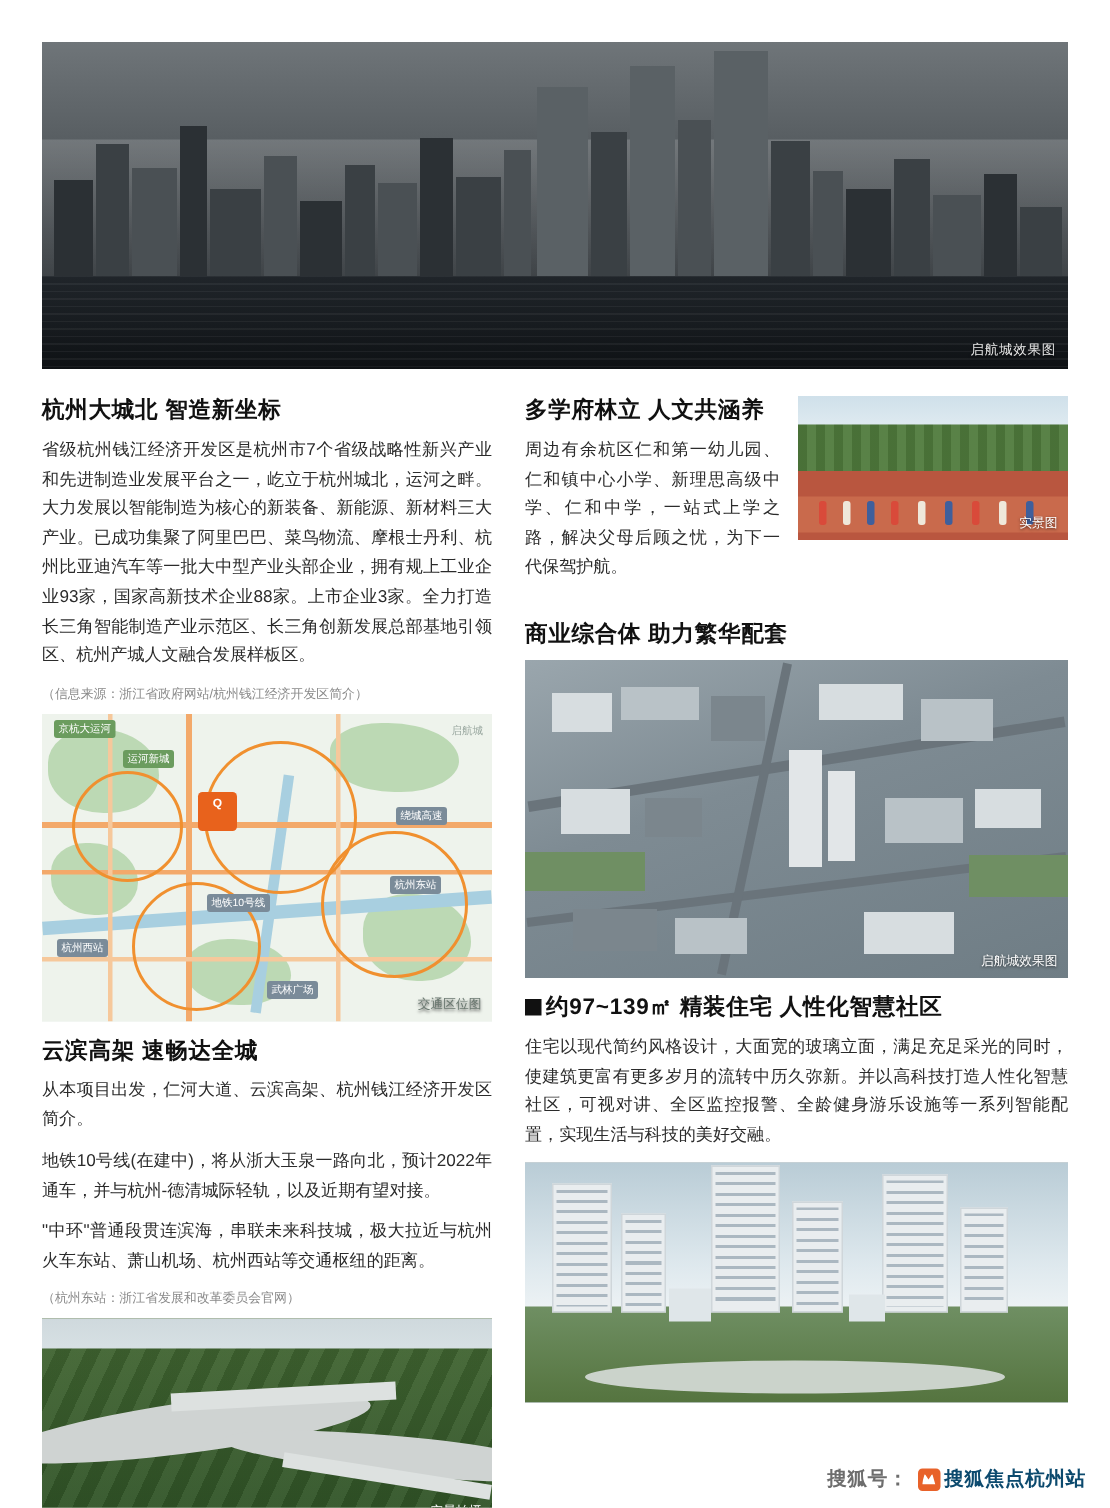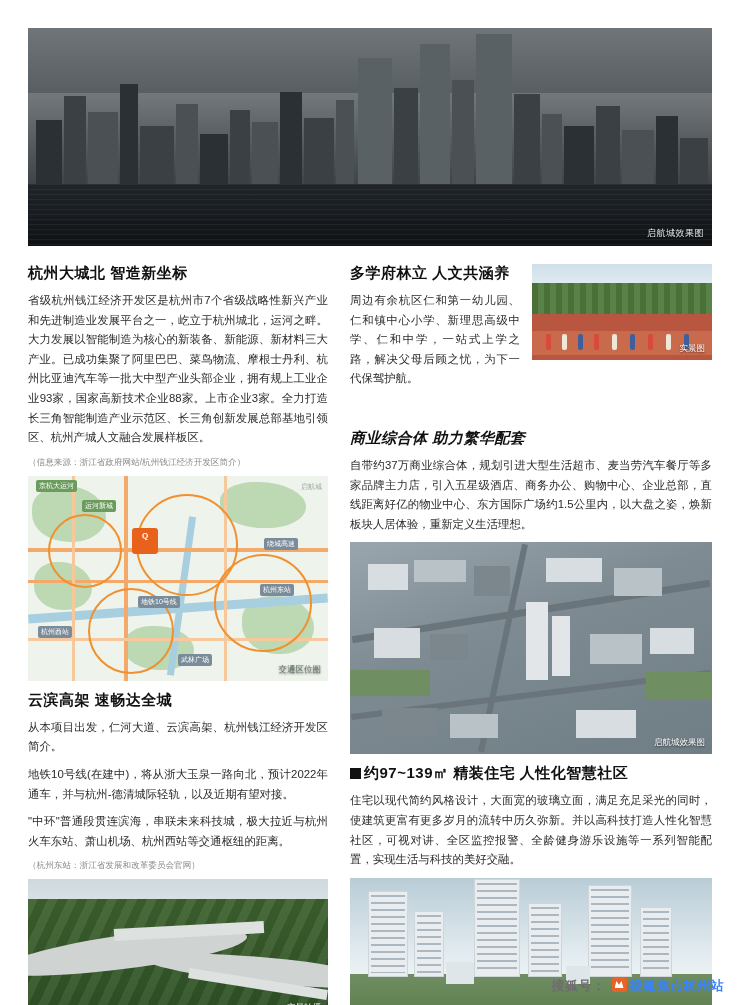--- a/index.html
+++ b/index.html
@@ -163,22 +163,22 @@
   .wm {
     position: absolute;
     right: 16px; bottom: 10px;
     display: flex; align-items: center; gap: 6px;
     color: #6d6d6d;
     font-size: 13px;
     font-weight: bold;
     letter-spacing: .5px;
   }
   .wm .badge {
-    display:inline-flex; align-items:flex-start; gap:3px;
-    color:#3b82f6;
+    display:inline-flex; align-items:center; gap:3px;
+    color:#0c4a6e;
   }
   .wm .fox {
     display:inline-block; width:15px; height:15px; border-radius:3px;
     background:#e8622a;
     position:relative;
   }
   .wm .fox::after{
     content:""; position:absolute; left:3px; top:4px; width:9px; height:7px;
     background:#fff; clip-path: polygon(0 100%, 22% 0, 50% 55%, 78% 0, 100% 100%);
   }
@@ -303,22 +303,21 @@
           <div class="kid" style="left:116px; background:#d94a3a;"></div>
           <div class="kid" style="left:134px; background:#efe8da;"></div>
           <div class="kid" style="left:152px; background:#3f5f9c;"></div>
           <div class="cap">实景图</div>
         </div>
 
         <h2 class="sec">多学府林立 人文共涵养</h2>
         <p class="body">周边有余杭区仁和第一幼儿园、仁和镇中心小学、新理思高级中学、仁和中学，一站式上学之路，解决父母后顾之忧，为下一代保驾护航。</p>
       </div>
 
-      <h2 class="sec" style="margin-top:32px;font-style:italic;">商业综合体 助力繁华配套</h2>
-      <p class="body">自带约37万商业综合体，规划引进大型生活超市、麦当劳汽车餐厅等多家品牌主力店，引入五星级酒店、商务办公、购物中心、企业总部，直线距离好亿的物业中心、东方国际广场约1.5公里内，以大盘之姿，焕新板块人居体验，重新定义生活理想。</p>
+      <h2 class="sec" style="margin-top:16px;">商业综合体 助力繁华配套</h2>
 
       <div class="fig fig-aerial">
         <div class="aer-base"></div>
         <div class="rd" style="left:0;   top:66px;  width:362px; height:7px; transform:rotate(-9deg);"></div>
         <div class="rd" style="left:0;   top:150px; width:362px; height:6px; transform:rotate(-7deg);"></div>
         <div class="rd" style="left:150px;top:0;    width:6px;  height:212px; transform:rotate(12deg);"></div>
         <div class="blk w" style="left:18px;  top:22px; width:40px; height:26px;"></div>
         <div class="blk" style="left:64px;  top:18px; width:52px; height:22px;"></div>
         <div class="blk d" style="left:124px; top:24px; width:36px; height:30px;"></div>
         <div class="blk w" style="left:196px; top:16px; width:56px; height:24px;"></div>

